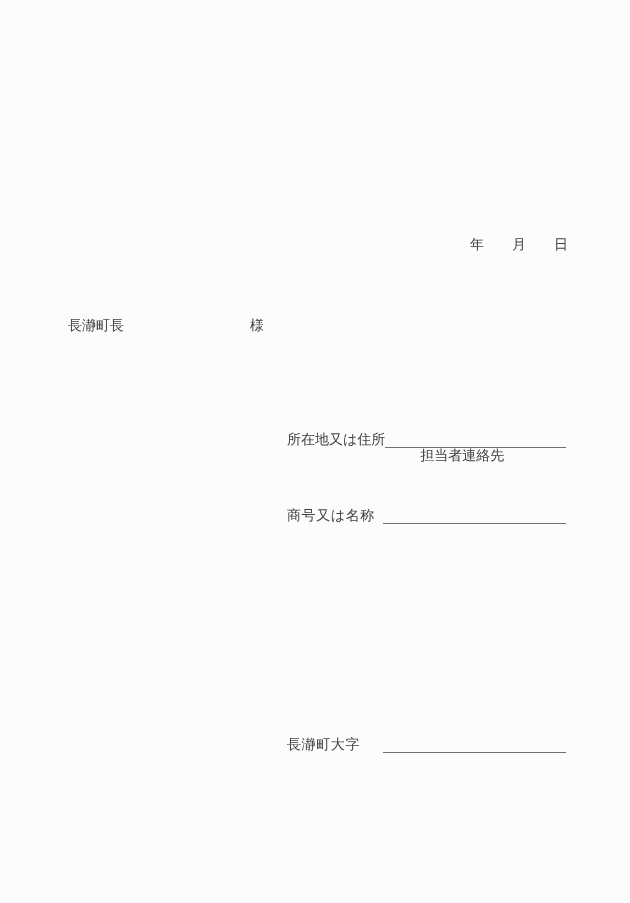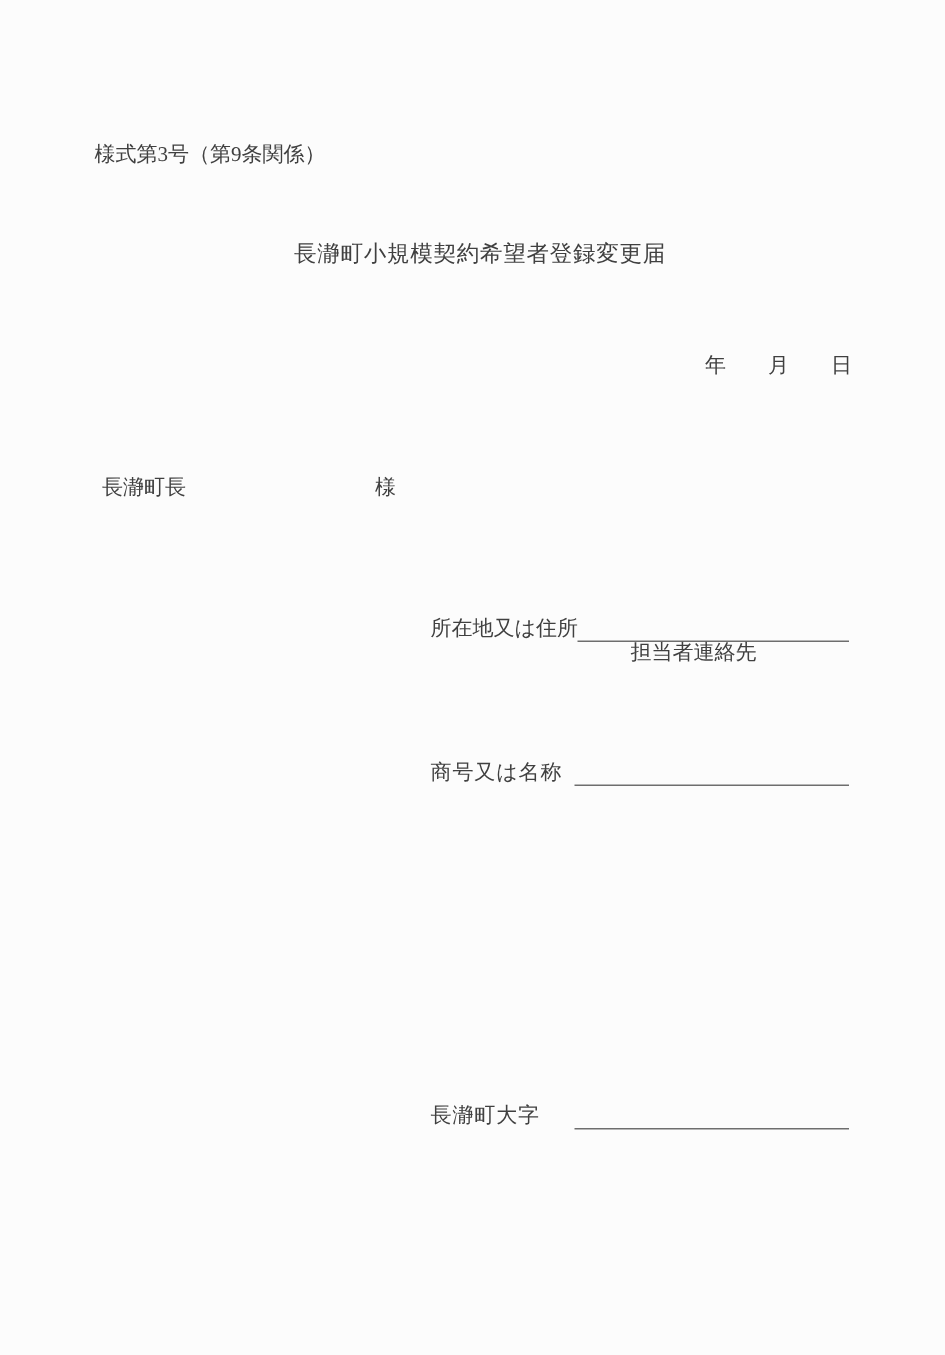--- a/index.html
+++ b/index.html
@@ -75,34 +75,32 @@
     font-family: Liberation Serif, serif;
   }
   .field-row .field-line {
     flex: 1 1 auto;
     border-bottom: 1px solid #6e6e6e;
     white-space: pre;
   }
   .field-row .field-value {
     padding-left: 14px;
   }
-  .row-1 { top: 412px; }
+  .row-1 { top: 432px; }
   .row-2 { top: 508px; }
   .row-3 { top: 584px; }
   .row-4 { top: 658px; }
   .row-5 { top: 737px; }
 </style>
 </head>
 <body>
 
 <div class="page">
 
-  <div class="abs form-number">様式第3号（第9条関係）</div>
 
-  <div class="abs doc-title">長瀞町小規模契約希望者登録変更届</div>
 
   <div class="abs date-line">年　　月　　日</div>
 
   <div class="abs addressee-name">長瀞町長</div>
 
   <div class="abs addressee-honorific">様</div>
 
   <div class="field-row row-1">
     <span class="field-label">所在地又は住所</span>
     <span class="field-line">

